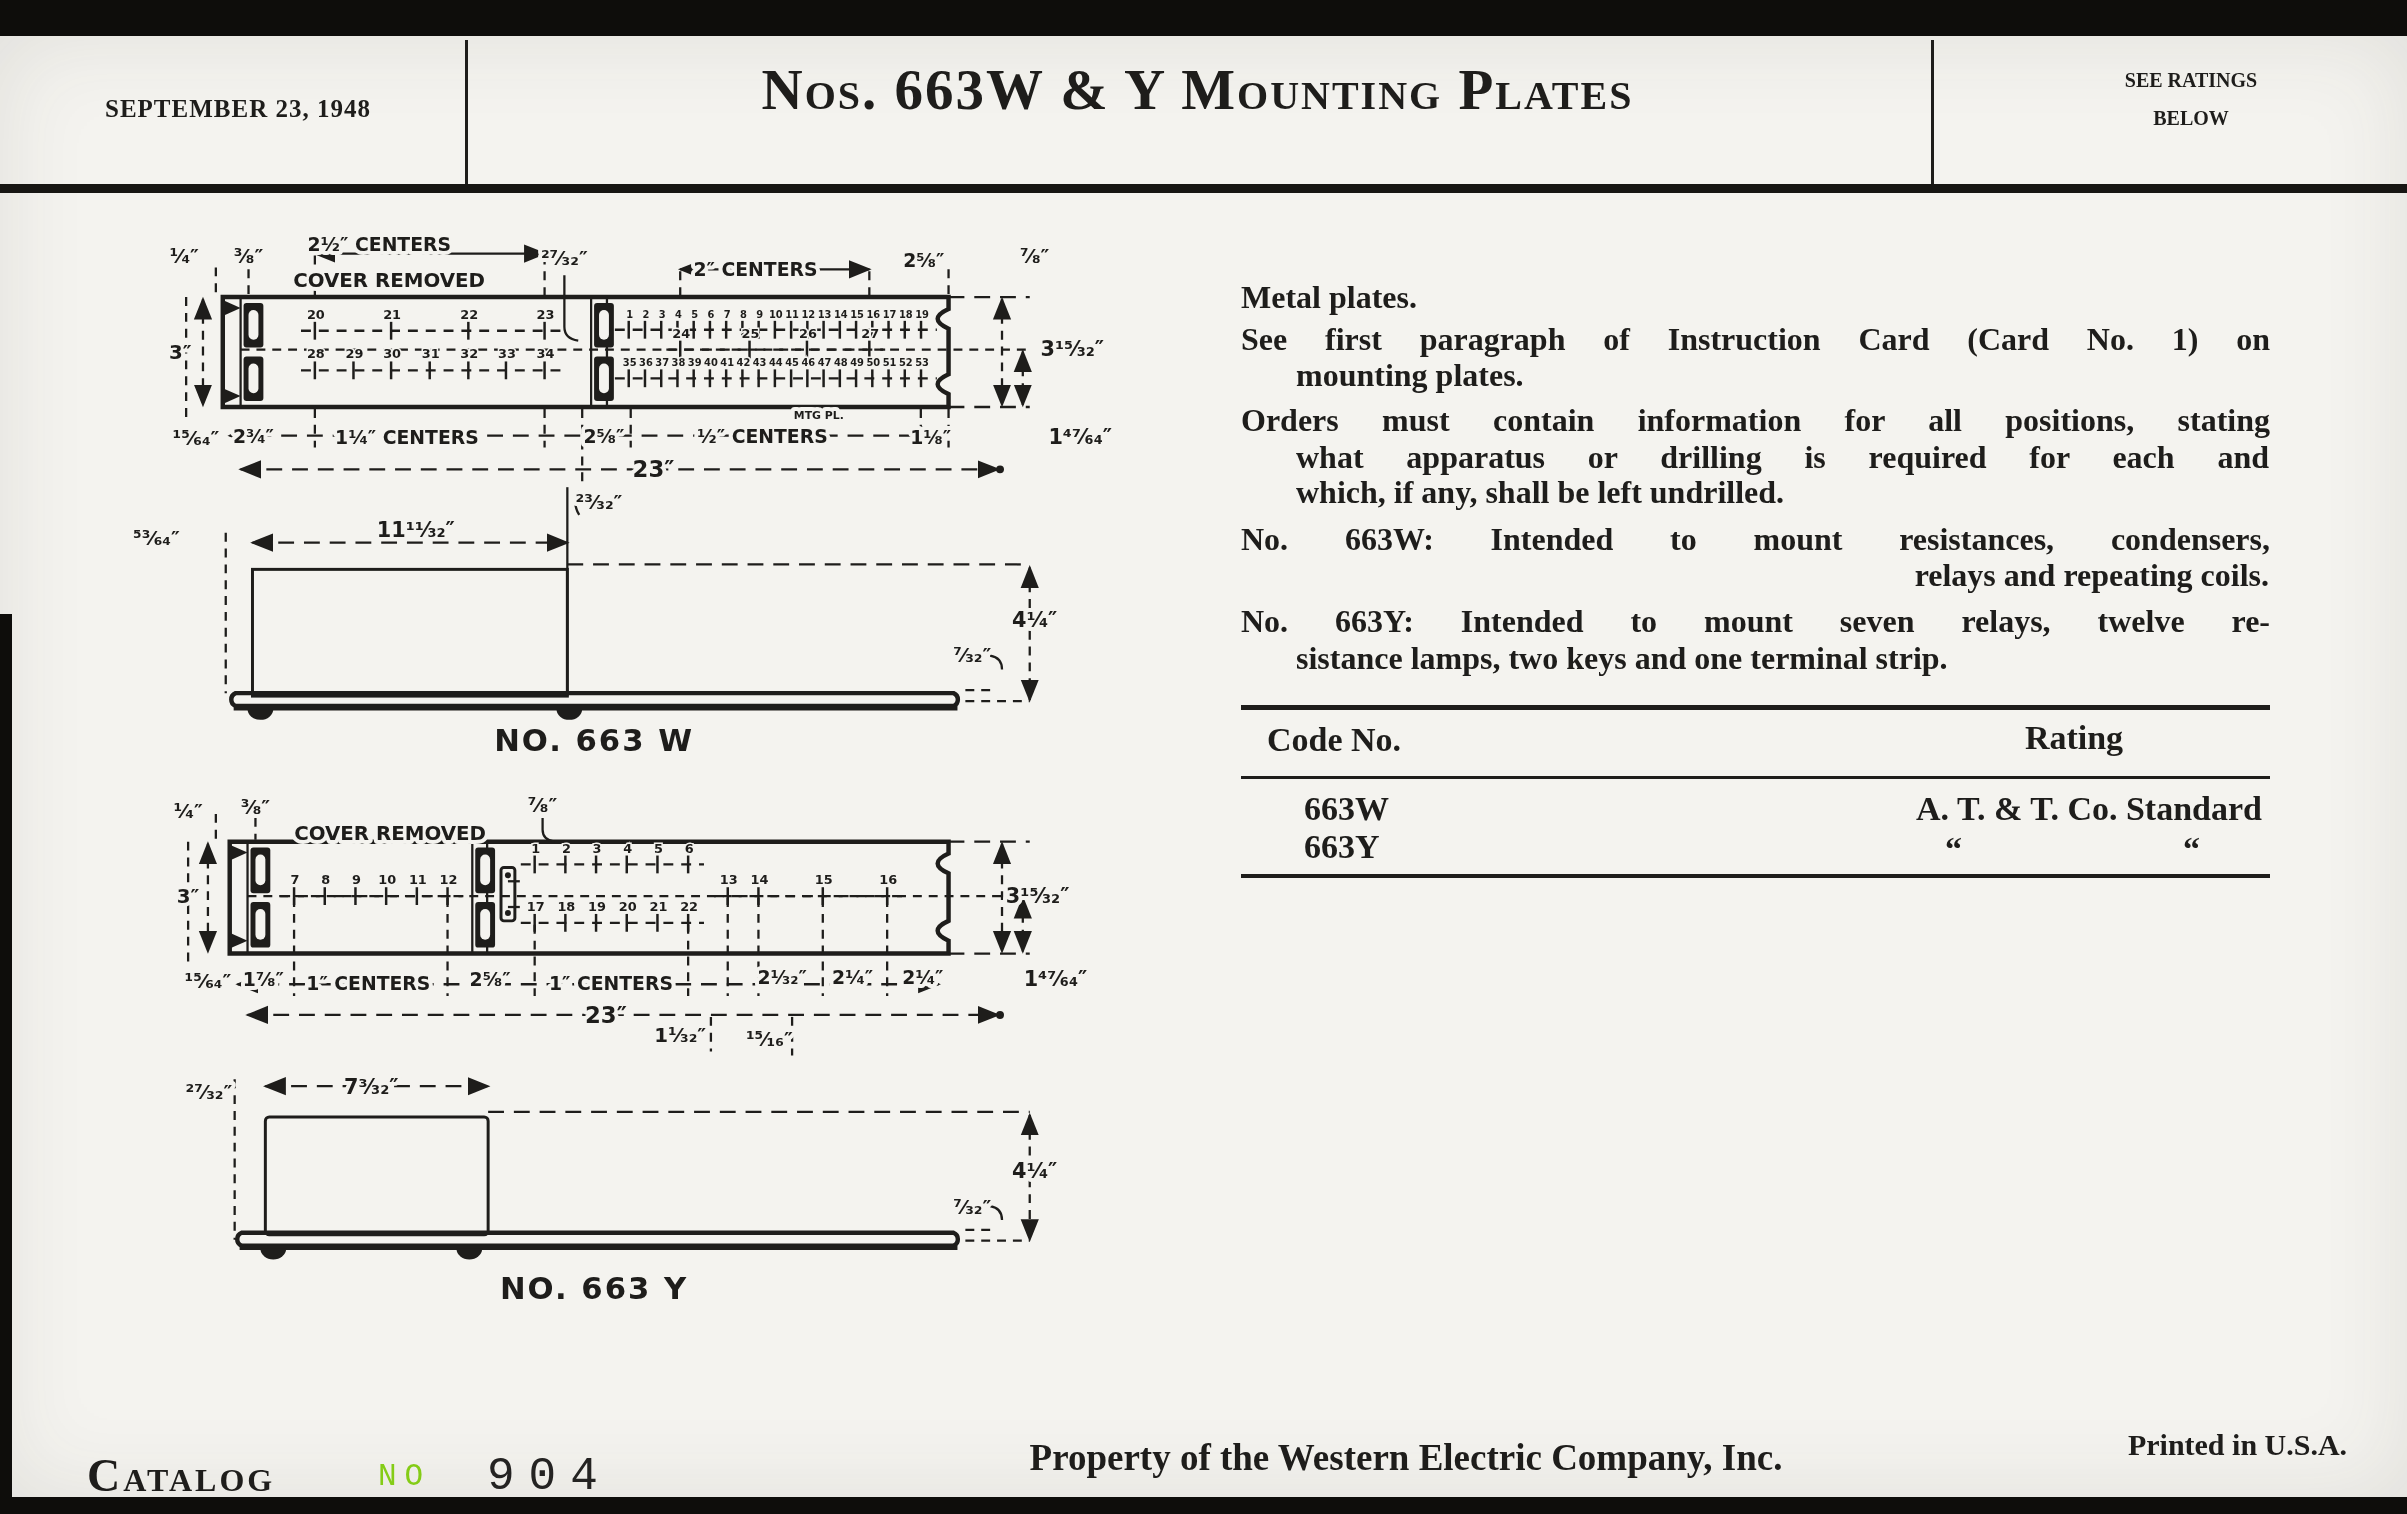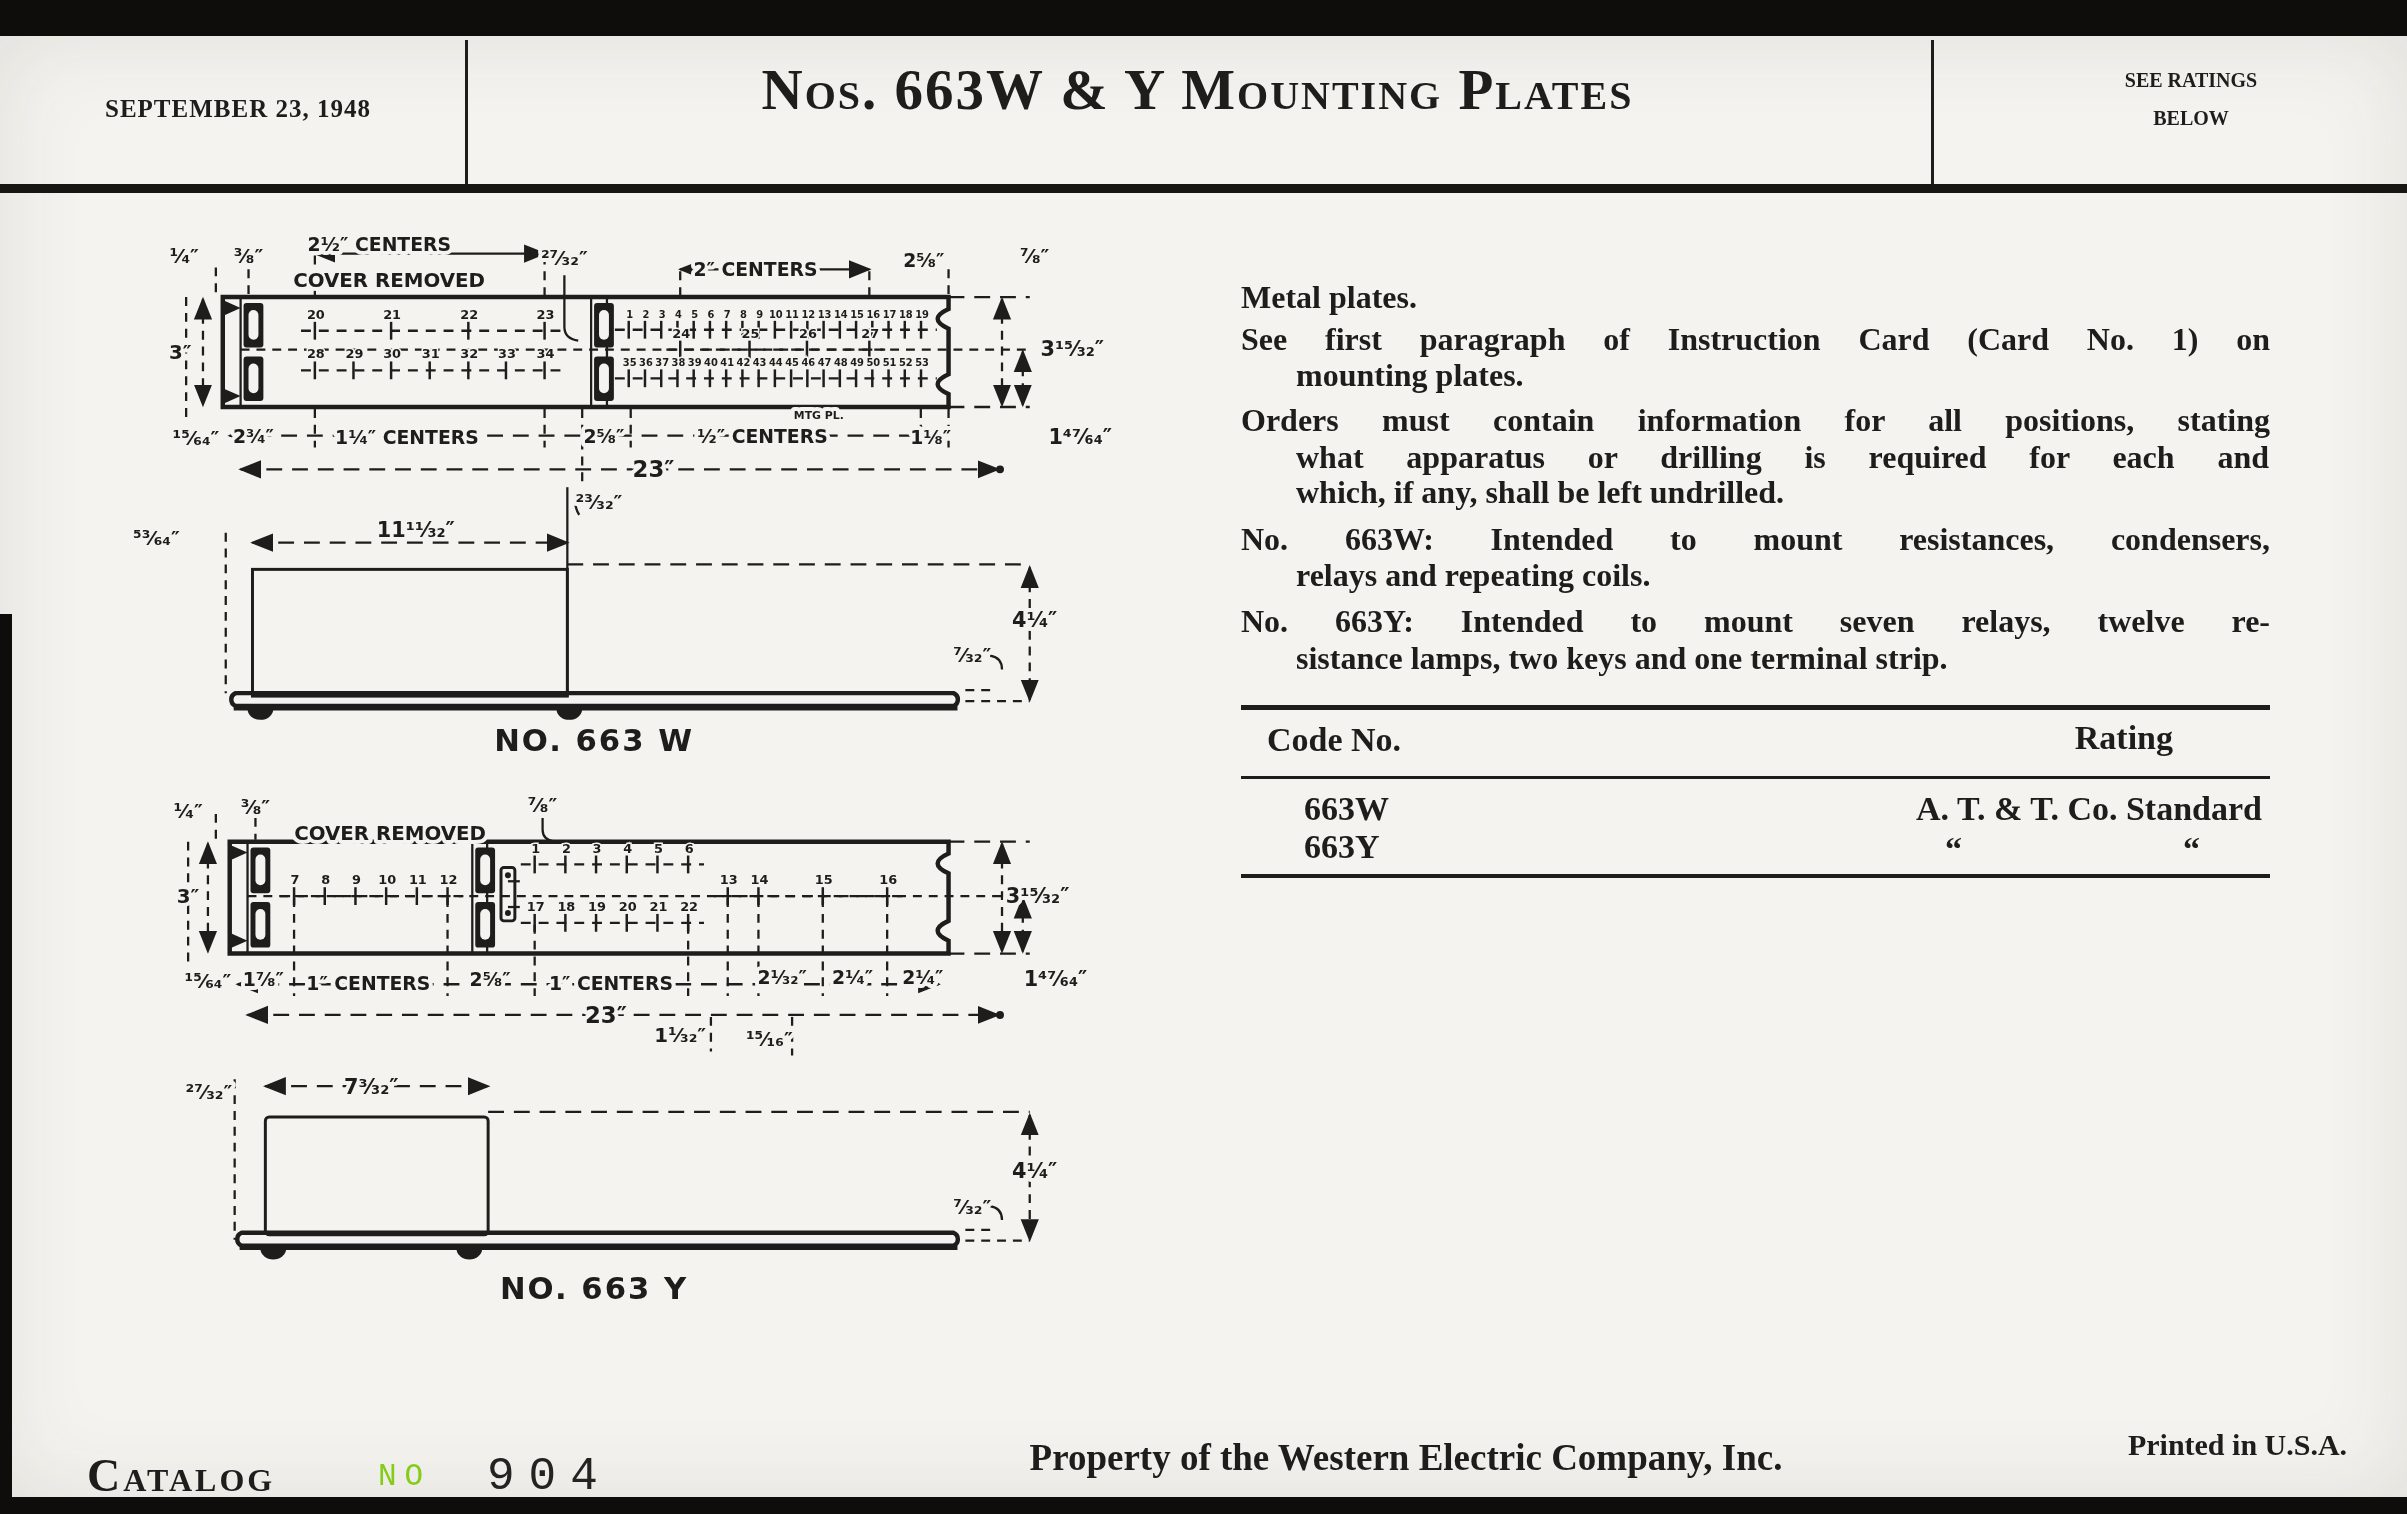--- a/index.html
+++ b/index.html
@@ -64,27 +64,27 @@
   <div class="vdiv" style="left:1931px;"></div>
   <div class="hrule"></div>
 
   <div class="tl" style="top:279px;">Metal plates.</div>
   <div class="tl fill" style="top:321px;">See first paragraph of Instruction Card (Card No. 1) on</div>
   <div class="tl ind" style="top:357px;">mounting plates.</div>
   <div class="tl fill" style="top:402px;">Orders must contain information for all positions, stating</div>
   <div class="tl ind fill" style="top:439px;">what apparatus or drilling is required for each and</div>
   <div class="tl ind" style="top:474px;">which, if any, shall be left undrilled.</div>
   <div class="tl fill" style="top:521px;">No. 663W:  Intended to mount resistances, condensers,</div>
-  <div class="tl ind" style="top:557px;">relays and repeating coils.</div>
+  <div class="tl ind" style="top:557px;text-align:right;">relays and repeating coils.</div>
   <div class="tl fill" style="top:603px;">No. 663Y:  Intended to mount seven relays, twelve re-</div>
   <div class="tl ind" style="top:640px;">sistance lamps, two keys and one terminal strip.</div>
 
   <div class="trule" style="top:705px;height:5px;"></div>
   <div class="tcell" style="left:1267px;top:721px;">Code No.</div>
-  <div class="tcell" style="left:1975px;top:719px;width:198px;text-align:right;">Rating</div>
+  <div class="tcell" style="left:1975px;top:719px;width:198px;text-align:center;">Rating</div>
   <div class="trule" style="top:776px;height:3px;"></div>
   <div class="tcell" style="left:1304px;top:790px;">663W</div>
   <div class="tcell" style="left:1304px;top:828px;">663Y</div>
   <div class="tcell" style="left:1782px;top:790px;width:480px;text-align:right;">A. T. &amp; T. Co. Standard</div>
   <div class="tcell" style="left:1945px;top:830px;">“</div>
   <div class="tcell" style="left:2183px;top:830px;">“</div>
   <div class="trule" style="top:874px;height:4px;"></div>
 
   <div class="abs ft-catalog">Catalog</div>
   <div class="abs ft-no">NO</div>

